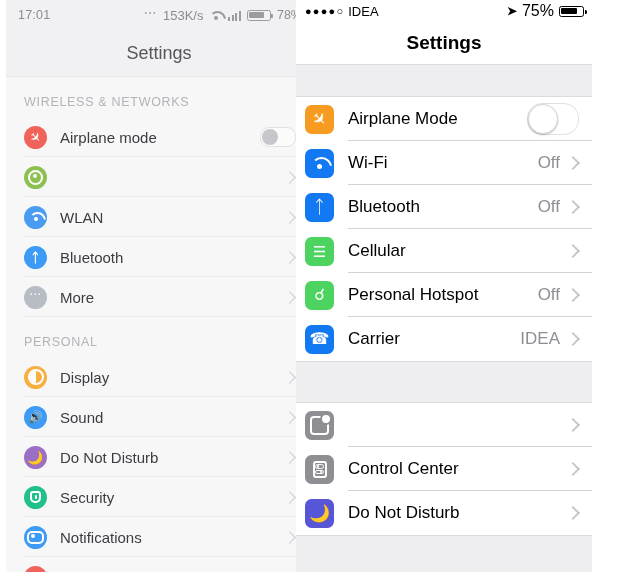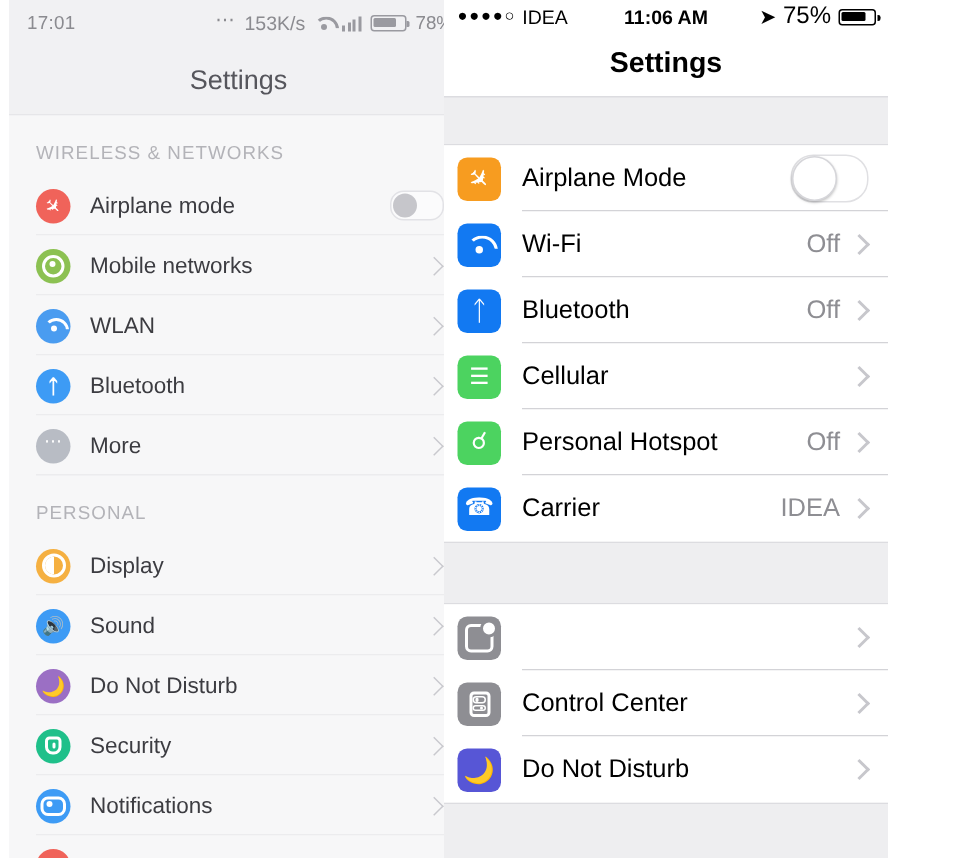--- a/index.html
+++ b/index.html
@@ -537,21 +537,20 @@
           <span class="and-label">Airplane mode</span>
           <span class="and-toggle">
               <i></i>
             </span>
         </div>
 
         <div class="and-row">
           <span class="and-ic" style="background:#8cc152">
               <span class="g-ring"></span>
             </span>
-          <span class="and-label">Mobile networks</span>
           <span class="and-chev"></span>
         </div>
 
         <div class="and-row">
           <span class="and-ic" style="background:#4a9cf0">
               <span class="g-wifi"></span>
             </span>
           <span class="and-label">WLAN</span>
           <span class="and-chev"></span>
         </div>
@@ -620,21 +619,20 @@
 
       </div>
     </div>
   </div>
 
   <div class="ios">
 
     <div class="ios-statusbar">
       <span class="ios-dots">●●●●○</span>
       <span class="ios-carrier">IDEA</span>
-      <span class="ios-clock">11:06 AM</span>
       <div class="ios-sb-right">
         <span class="ios-loc">➤</span>
         <span class="ios-pct">75%</span>
         <span class="ios-batt">
             <b></b>
           </span>
       </div>
     </div>
 
     <div class="ios-title">Settings</div>

